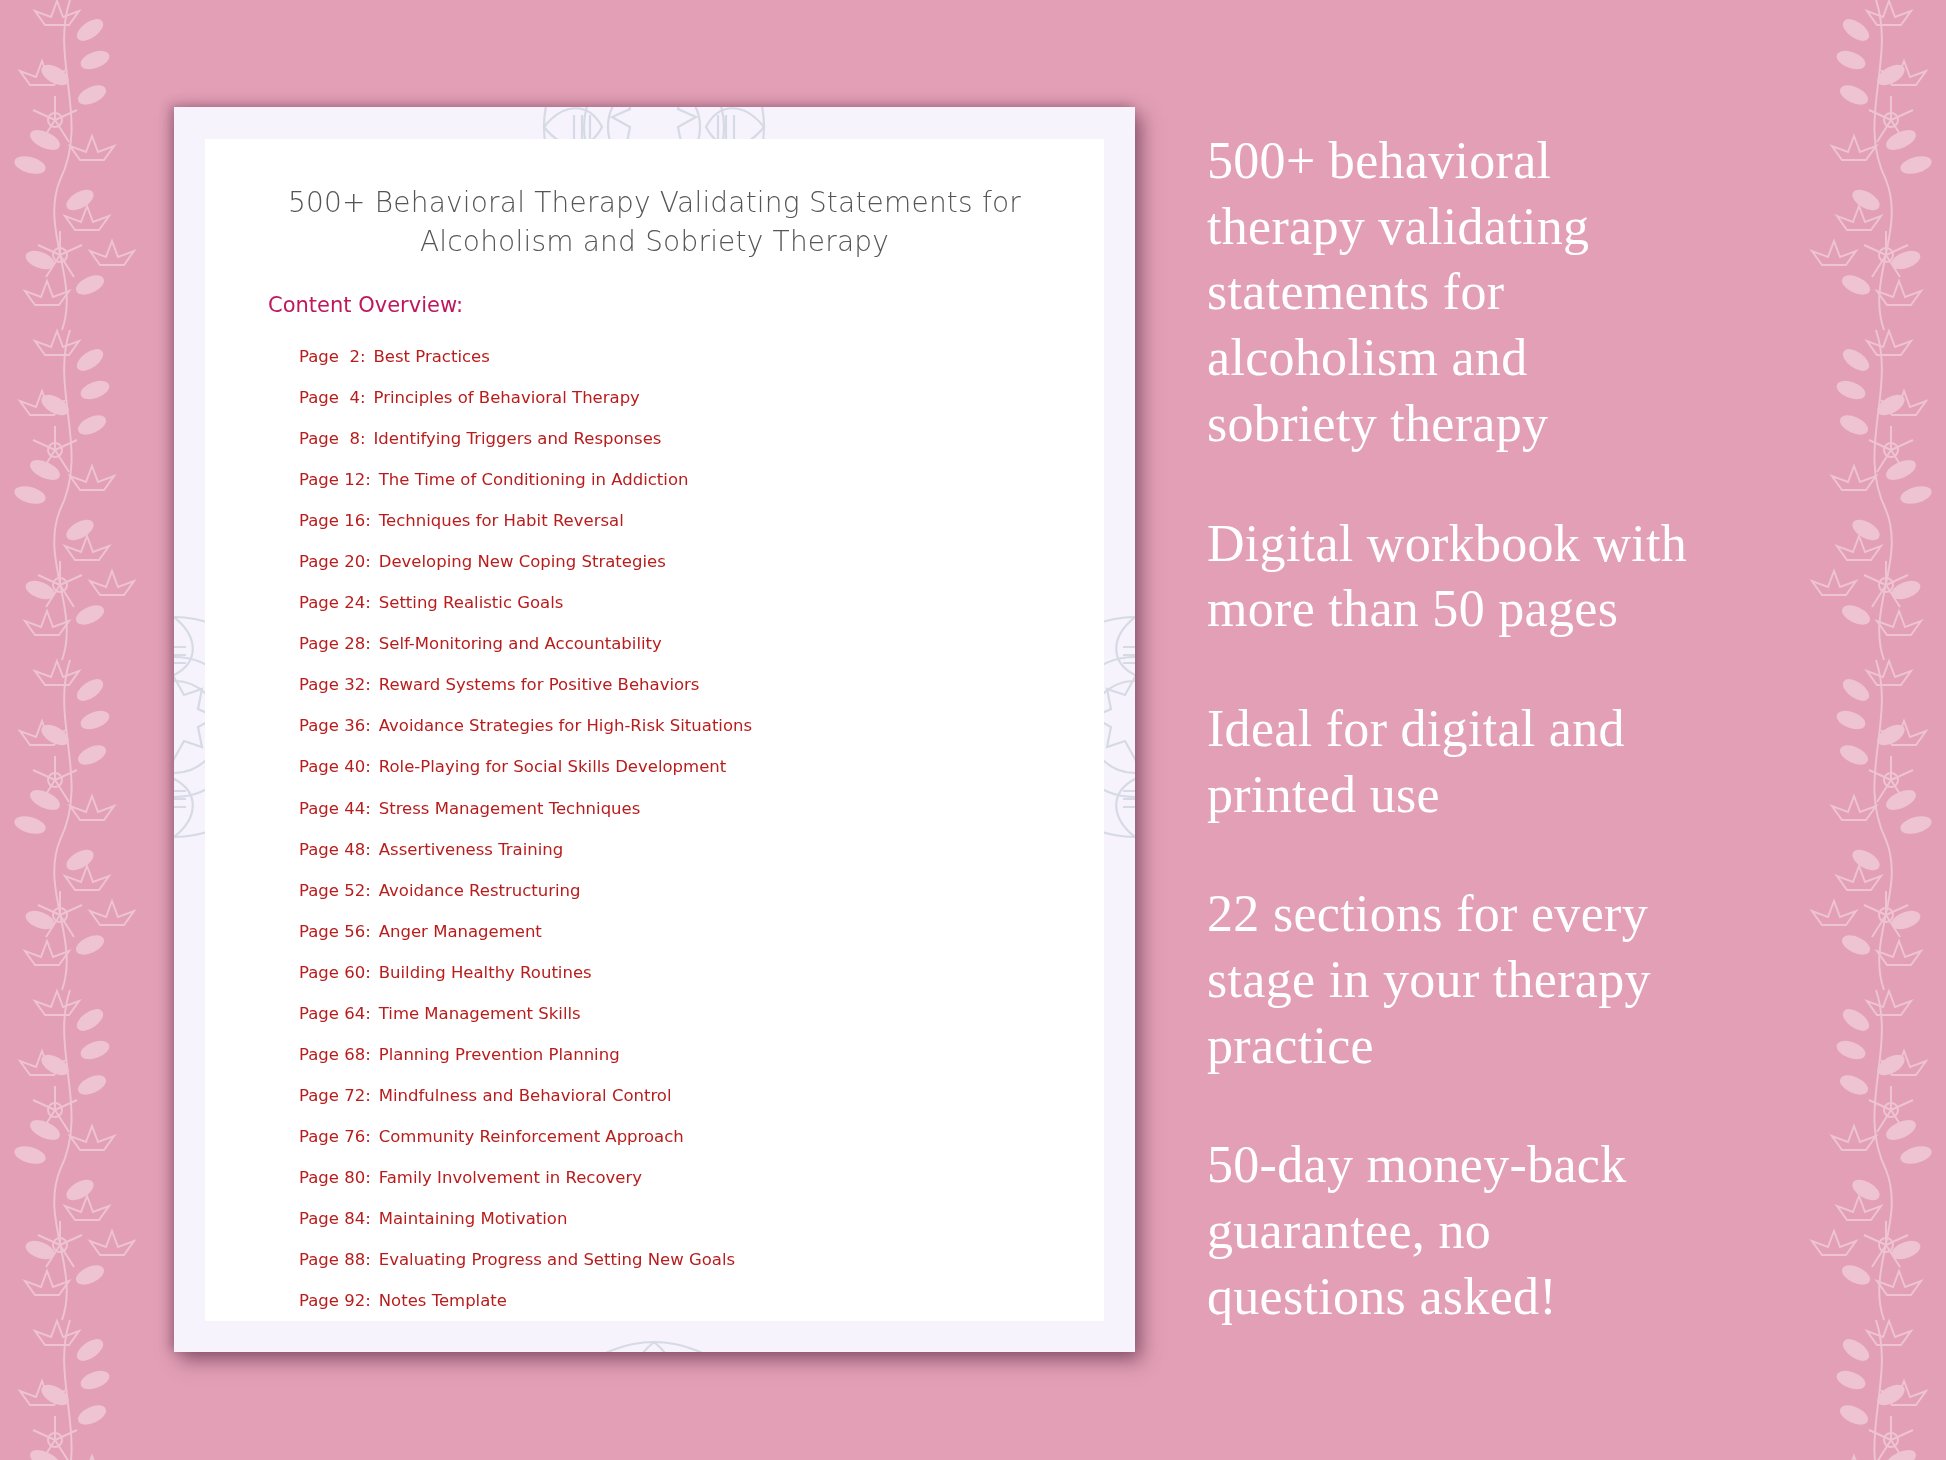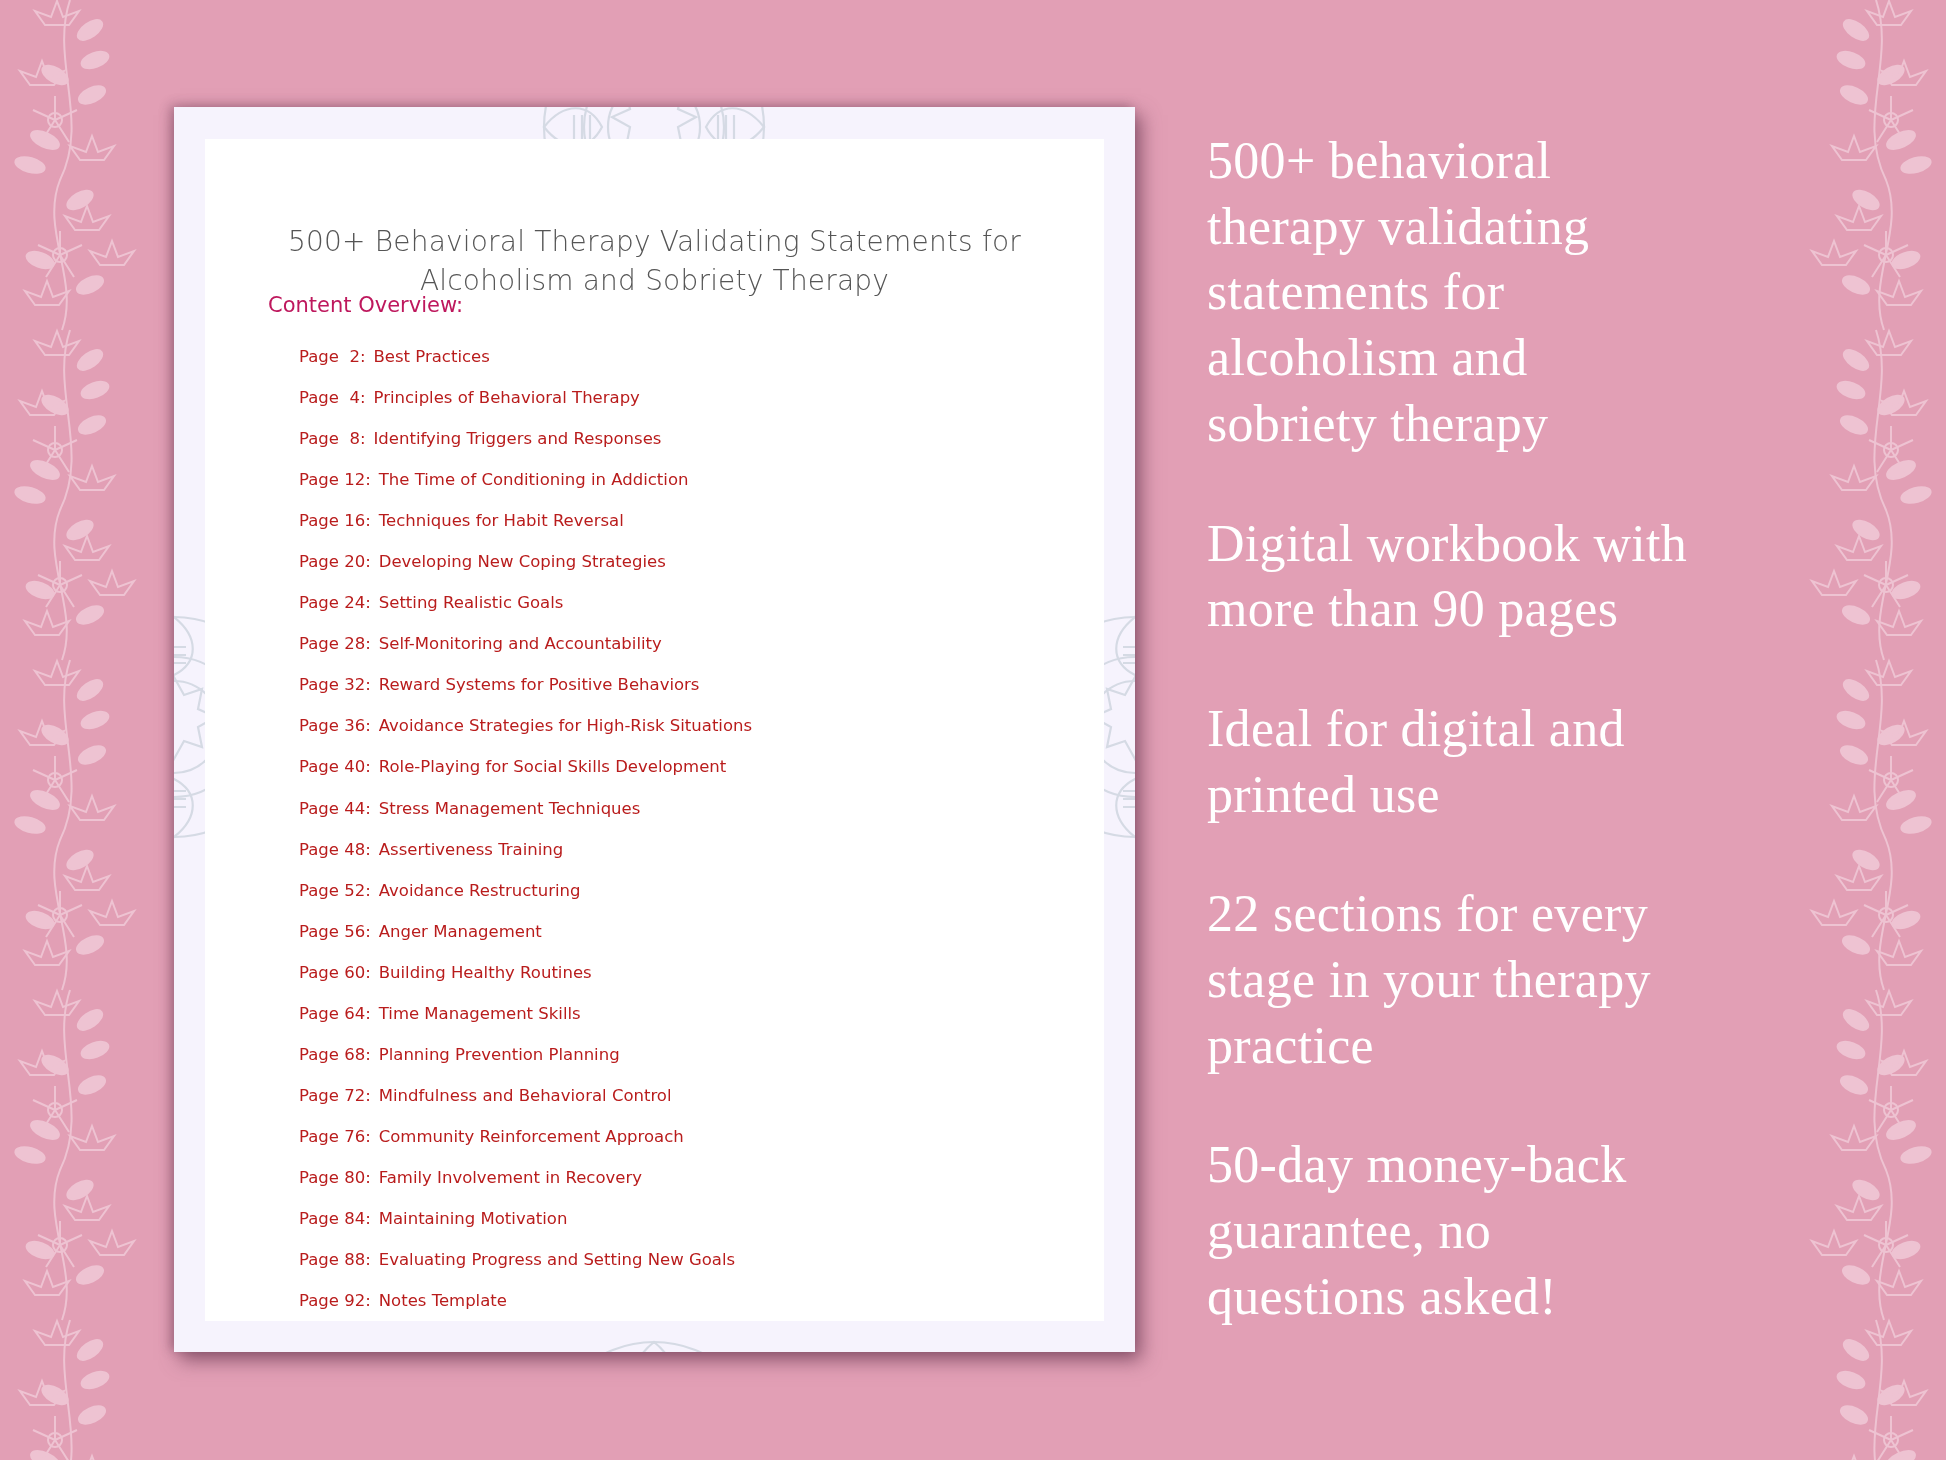--- a/index.html
+++ b/index.html
@@ -24,21 +24,21 @@
   .mandala.left { left: -140px; top: 480px; width: 280px; height: 280px; }
   .mandala.right { left: 821px; top: 480px; width: 280px; height: 280px; }
 
   .sheet {
     position: absolute; left: 31px; top: 32px; width: 899px; height: 1182px;
     background: #ffffff;
   }
   .doc-title {
     position: absolute; left: 0; top: 44px; width: 899px; text-align: center;
     color: #555555; font-size: 28px; line-height: 39px; letter-spacing: 0.2px;
-    font-family: "DejaVu Sans", sans-serif; font-weight: 300; margin-top: 39px;
+    font-family: "DejaVu Sans", sans-serif; font-weight: 300;
   }
   .doc-title span { display: block; }
   .overview-label {
     position: absolute; left: 63px; top: 152px; color: #be185d;
     font-size: 21px; line-height: 28px; font-family: "DejaVu Sans", sans-serif;
   }
   .toc {
     position: absolute; left: 94px; top: 206px; margin: 0; padding: 0; list-style: none;
   }
   .toc li {
@@ -172,21 +172,21 @@
 <div class="features">
   <div class="feature">
     <span>500+ behavioral</span>
     <span>therapy validating</span>
     <span>statements for</span>
     <span>alcoholism and</span>
     <span>sobriety therapy</span>
   </div>
   <div class="feature">
     <span>Digital workbook with</span>
-    <span>more than 90 pages</span>
+    <span>more than 50 pages</span>
   </div>
   <div class="feature">
     <span>Ideal for digital and</span>
     <span>printed use</span>
   </div>
   <div class="feature">
     <span>22 sections for every</span>
     <span>stage in your therapy</span>
     <span>practice</span>
   </div>

